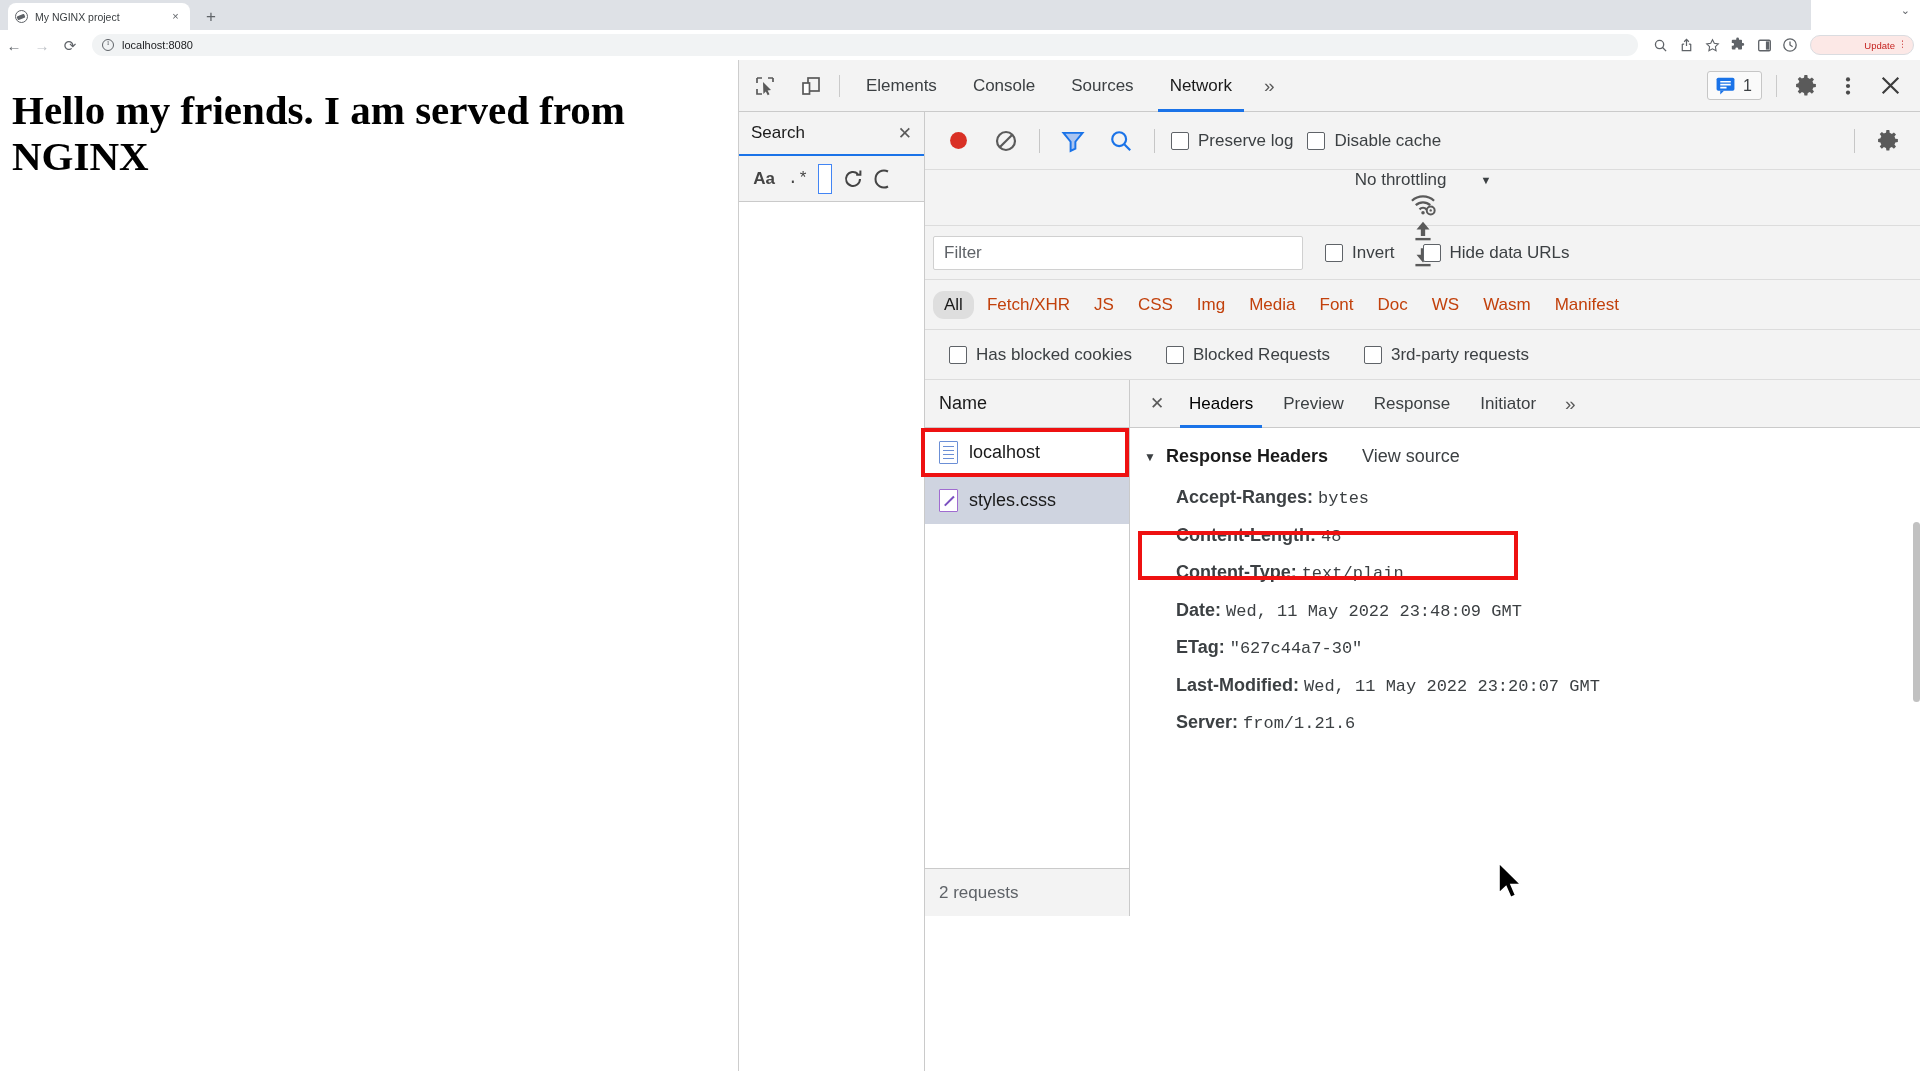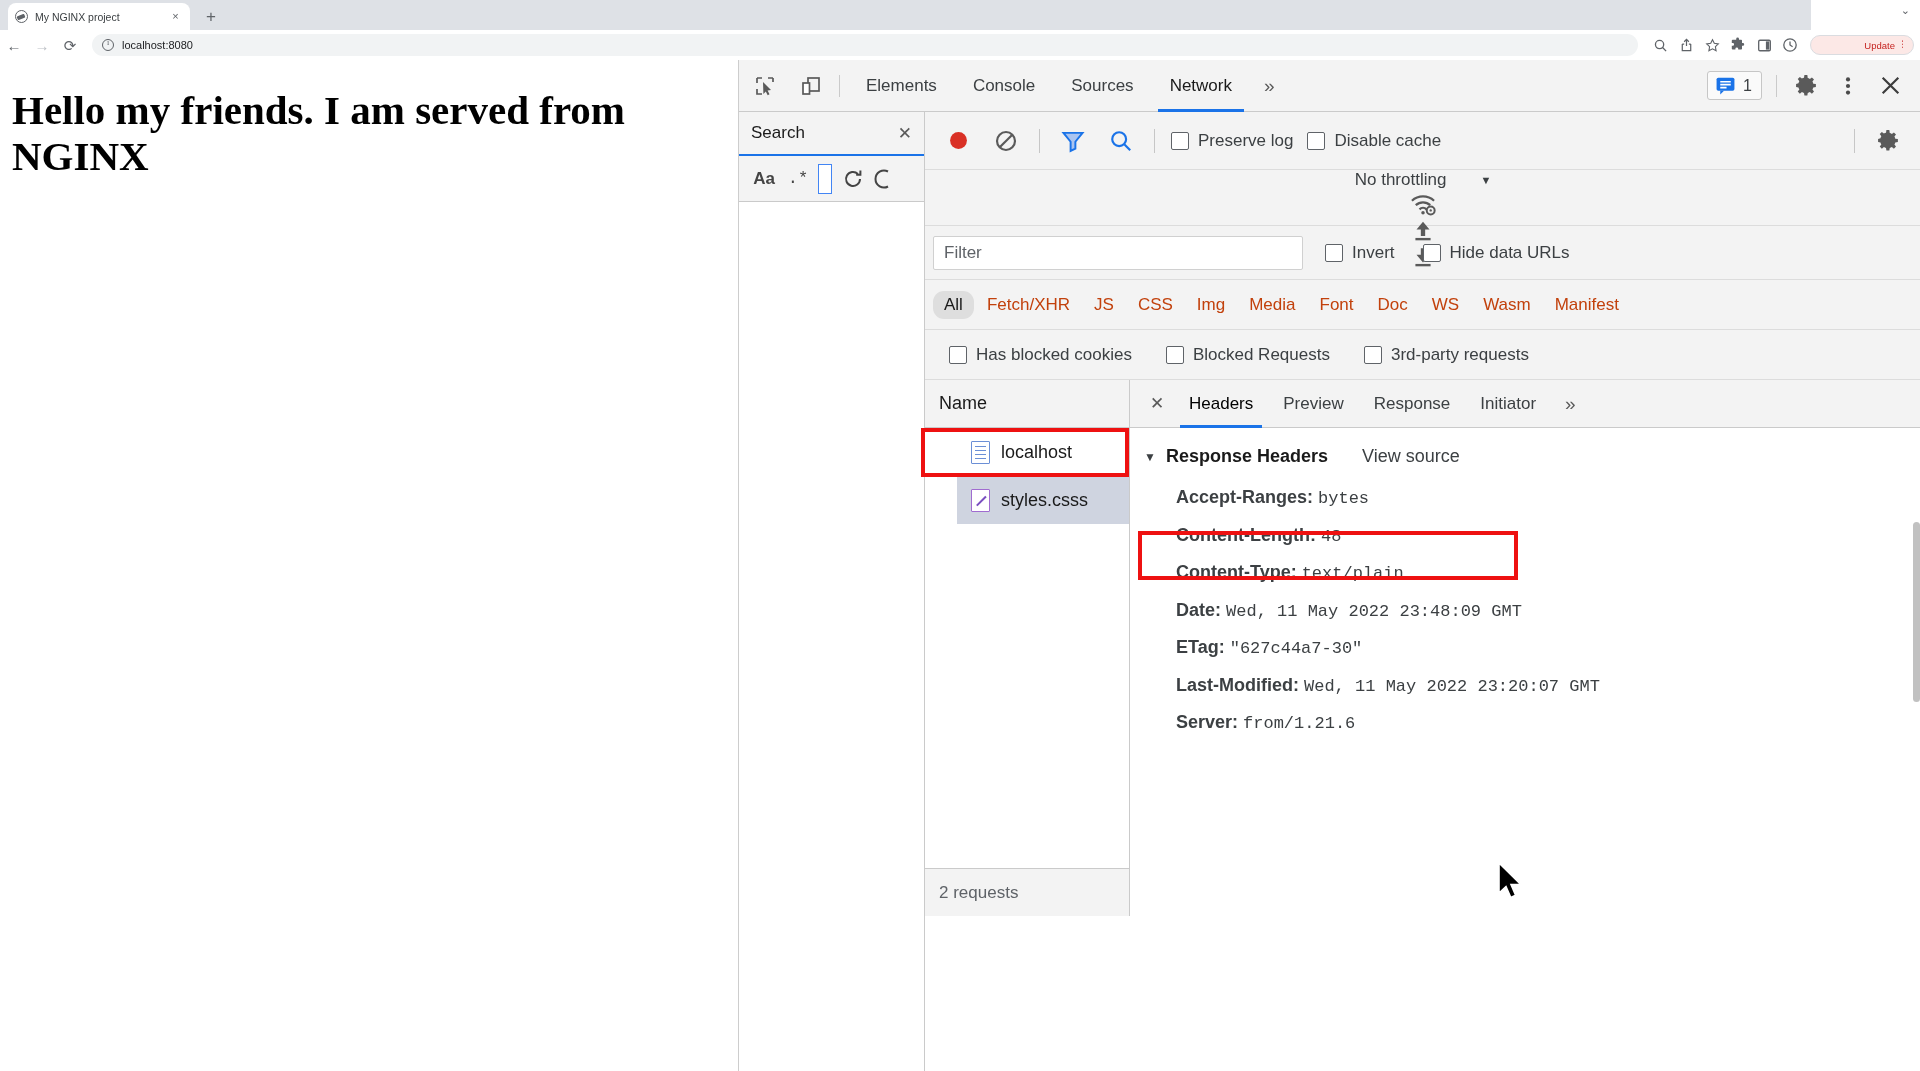--- a/index.html
+++ b/index.html
@@ -202,21 +202,21 @@
   #ov-tiny-label { position: absolute; left: 4px; top: 40px; font-size: 8px; color: #1fa0a0; letter-spacing: 1px; }
 
   
   #net-body { position: relative; height: calc(959px - 58px - 56px - 54px - 50px - 50px - 155px); display: flex; }
   #request-list { width: 205px; border-right: 1px solid #cacaca; display: flex; flex-direction: column; background: #fff; }
   #request-list-header {
     height: 48px; background: #f3f3f3; border-bottom: 1px solid #cacaca;
     display: flex; align-items: center; padding: 0 14px;
   }
   #request-list-header .col-name { font-size: 18px; color: #1a1a1a; }
-  .request-row { height: 48px; display: flex; align-items: center; gap: 11px; padding: 0 14px; position: relative; margin-left: 32px; }
+  .request-row { height: 48px; display: flex; align-items: center; gap: 11px; padding: 0 14px; position: relative; }
   .request-row.selected { background: #cfd4e0; }
   .request-row .rname { font-size: 18px; color: #1a1a1a; white-space: nowrap; }
   .req-icon { width: 19px; height: 23px; border: 1.6px solid #6b8fd6; border-radius: 1px; position: relative; flex: 0 0 auto; background: #fff; }
   .req-icon.doc::before {
     content: ""; position: absolute; left: 3px; top: 4px; right: 3px; height: 1.6px; background: #6b8fd6;
     box-shadow: 0 4px 0 #6b8fd6, 0 8px 0 #6b8fd6, 0 12px 0 #6b8fd6;
   }
   .req-icon.css { border-color: #a06cd0; }
   .req-icon.css::before {
     content: ""; position: absolute; left: 3px; top: 10px; width: 13px; height: 2.4px; background: #7a4fc0;

